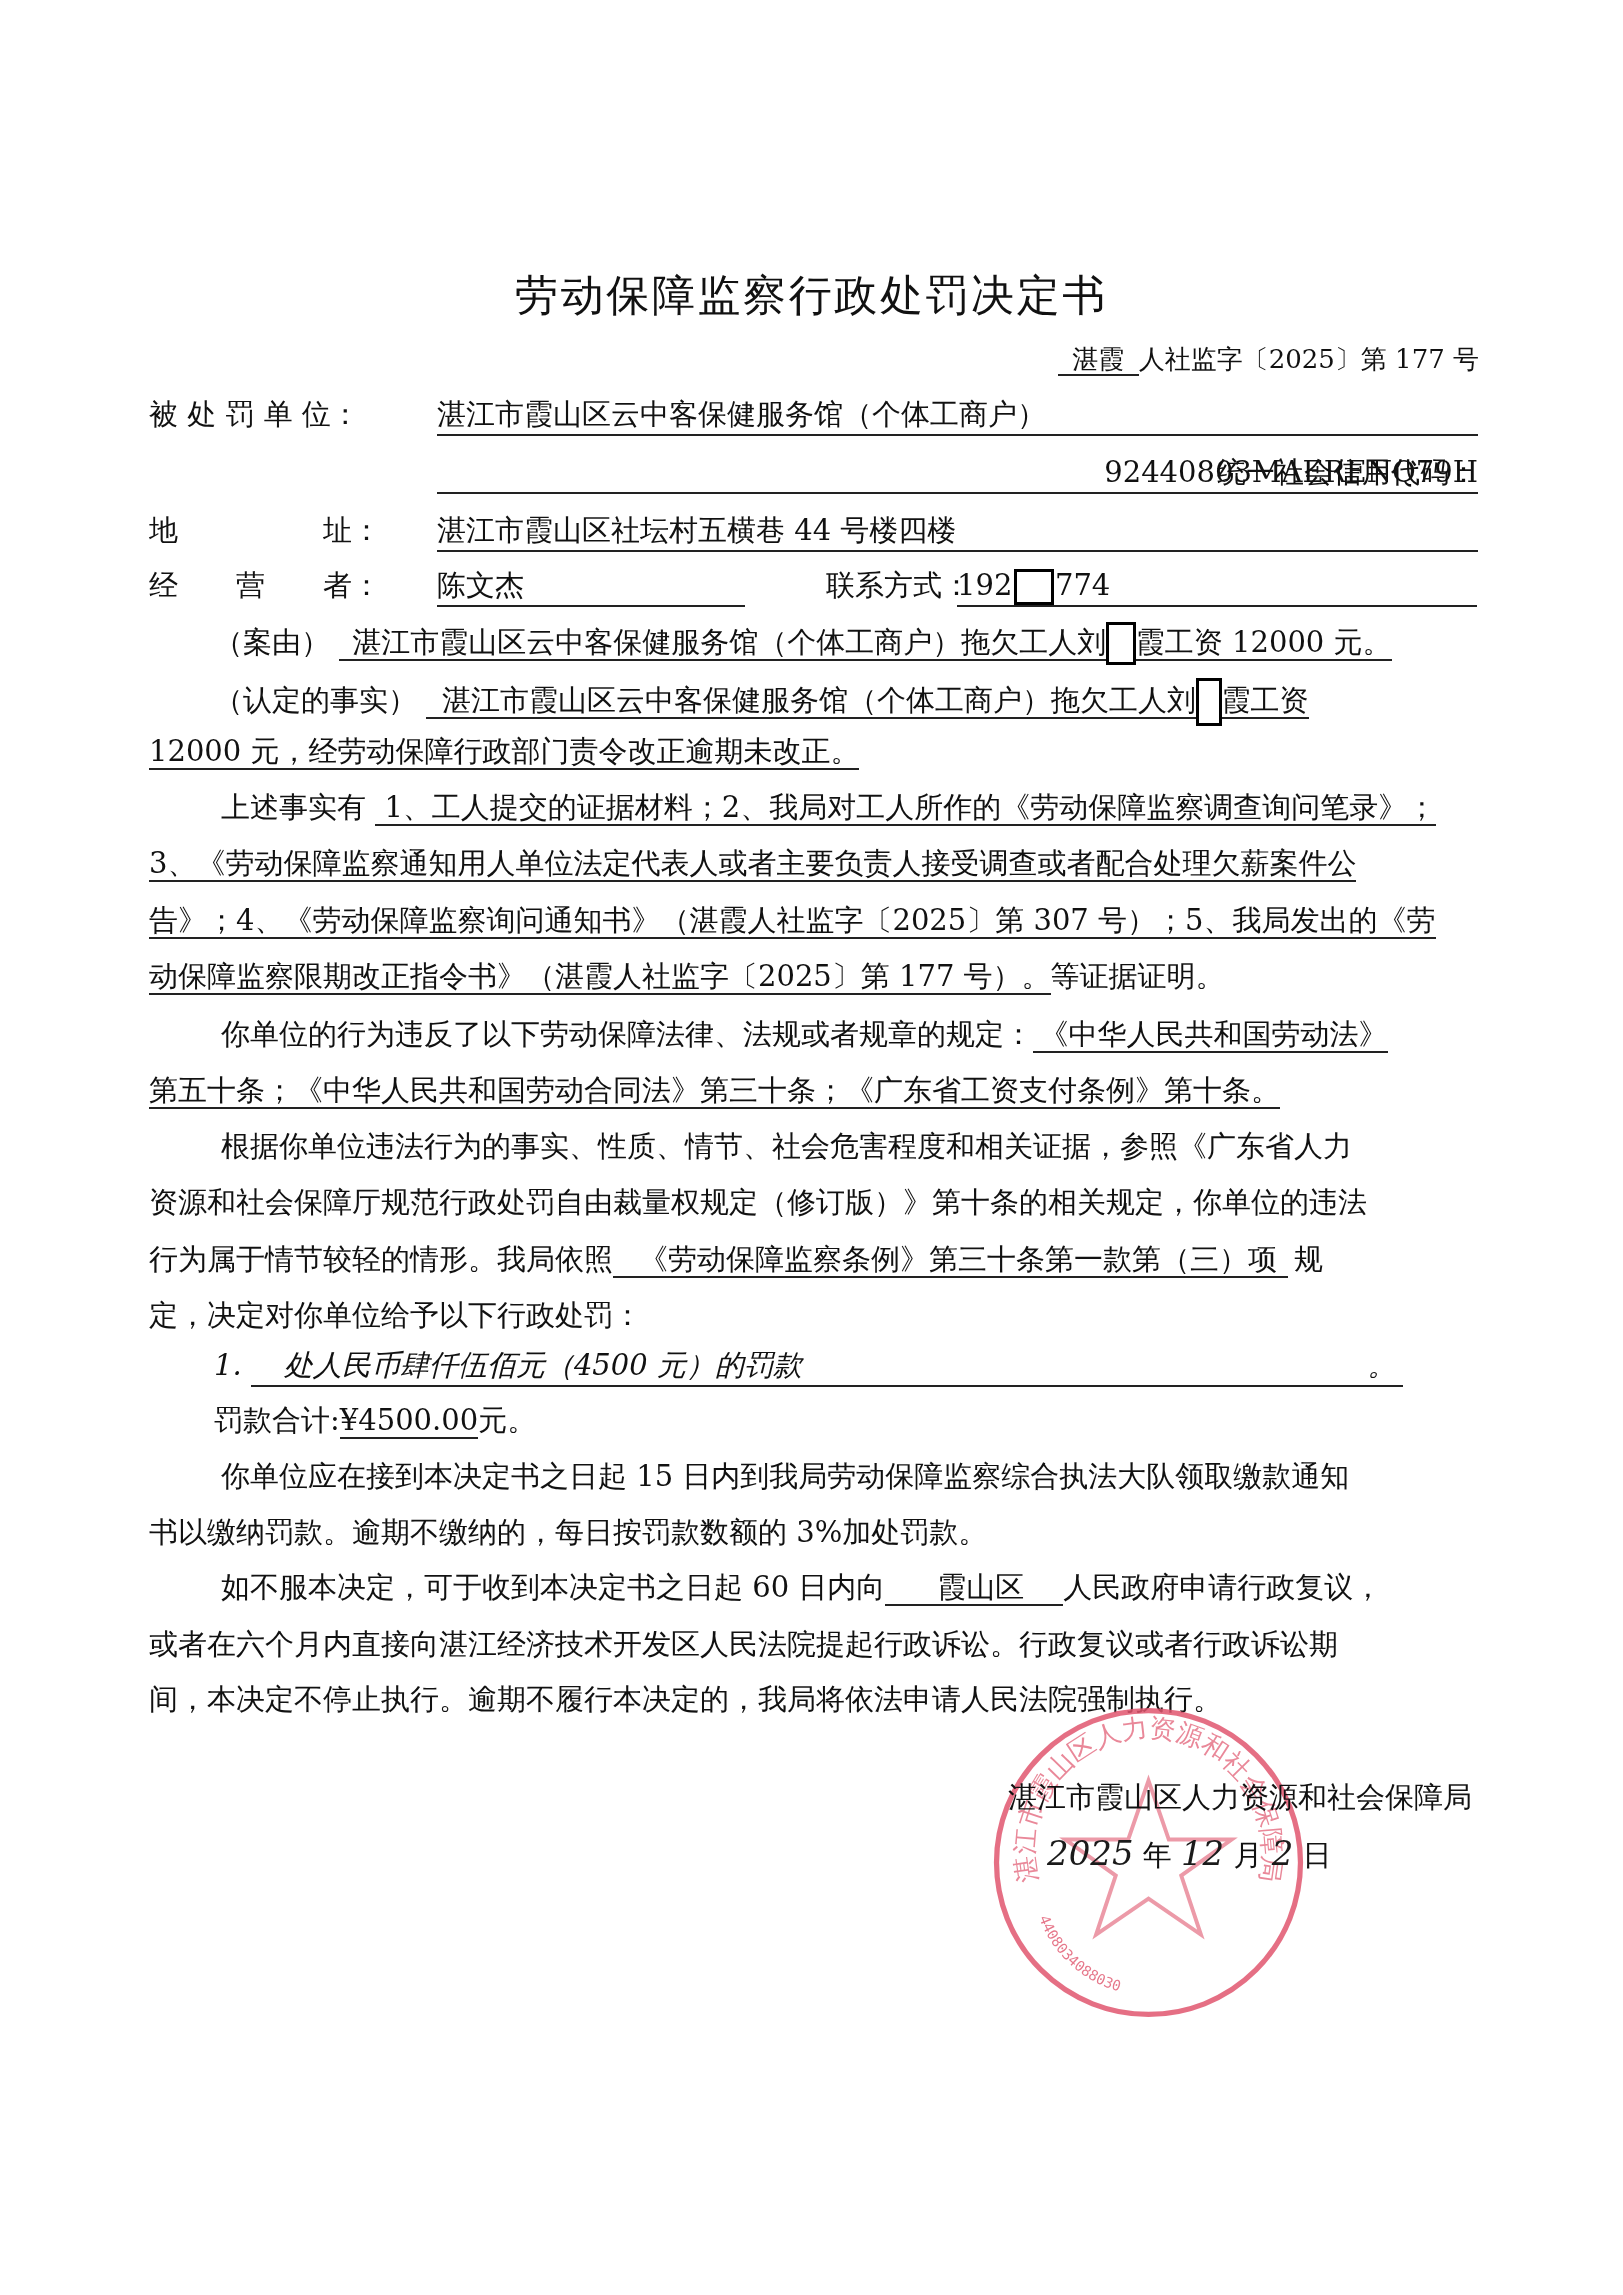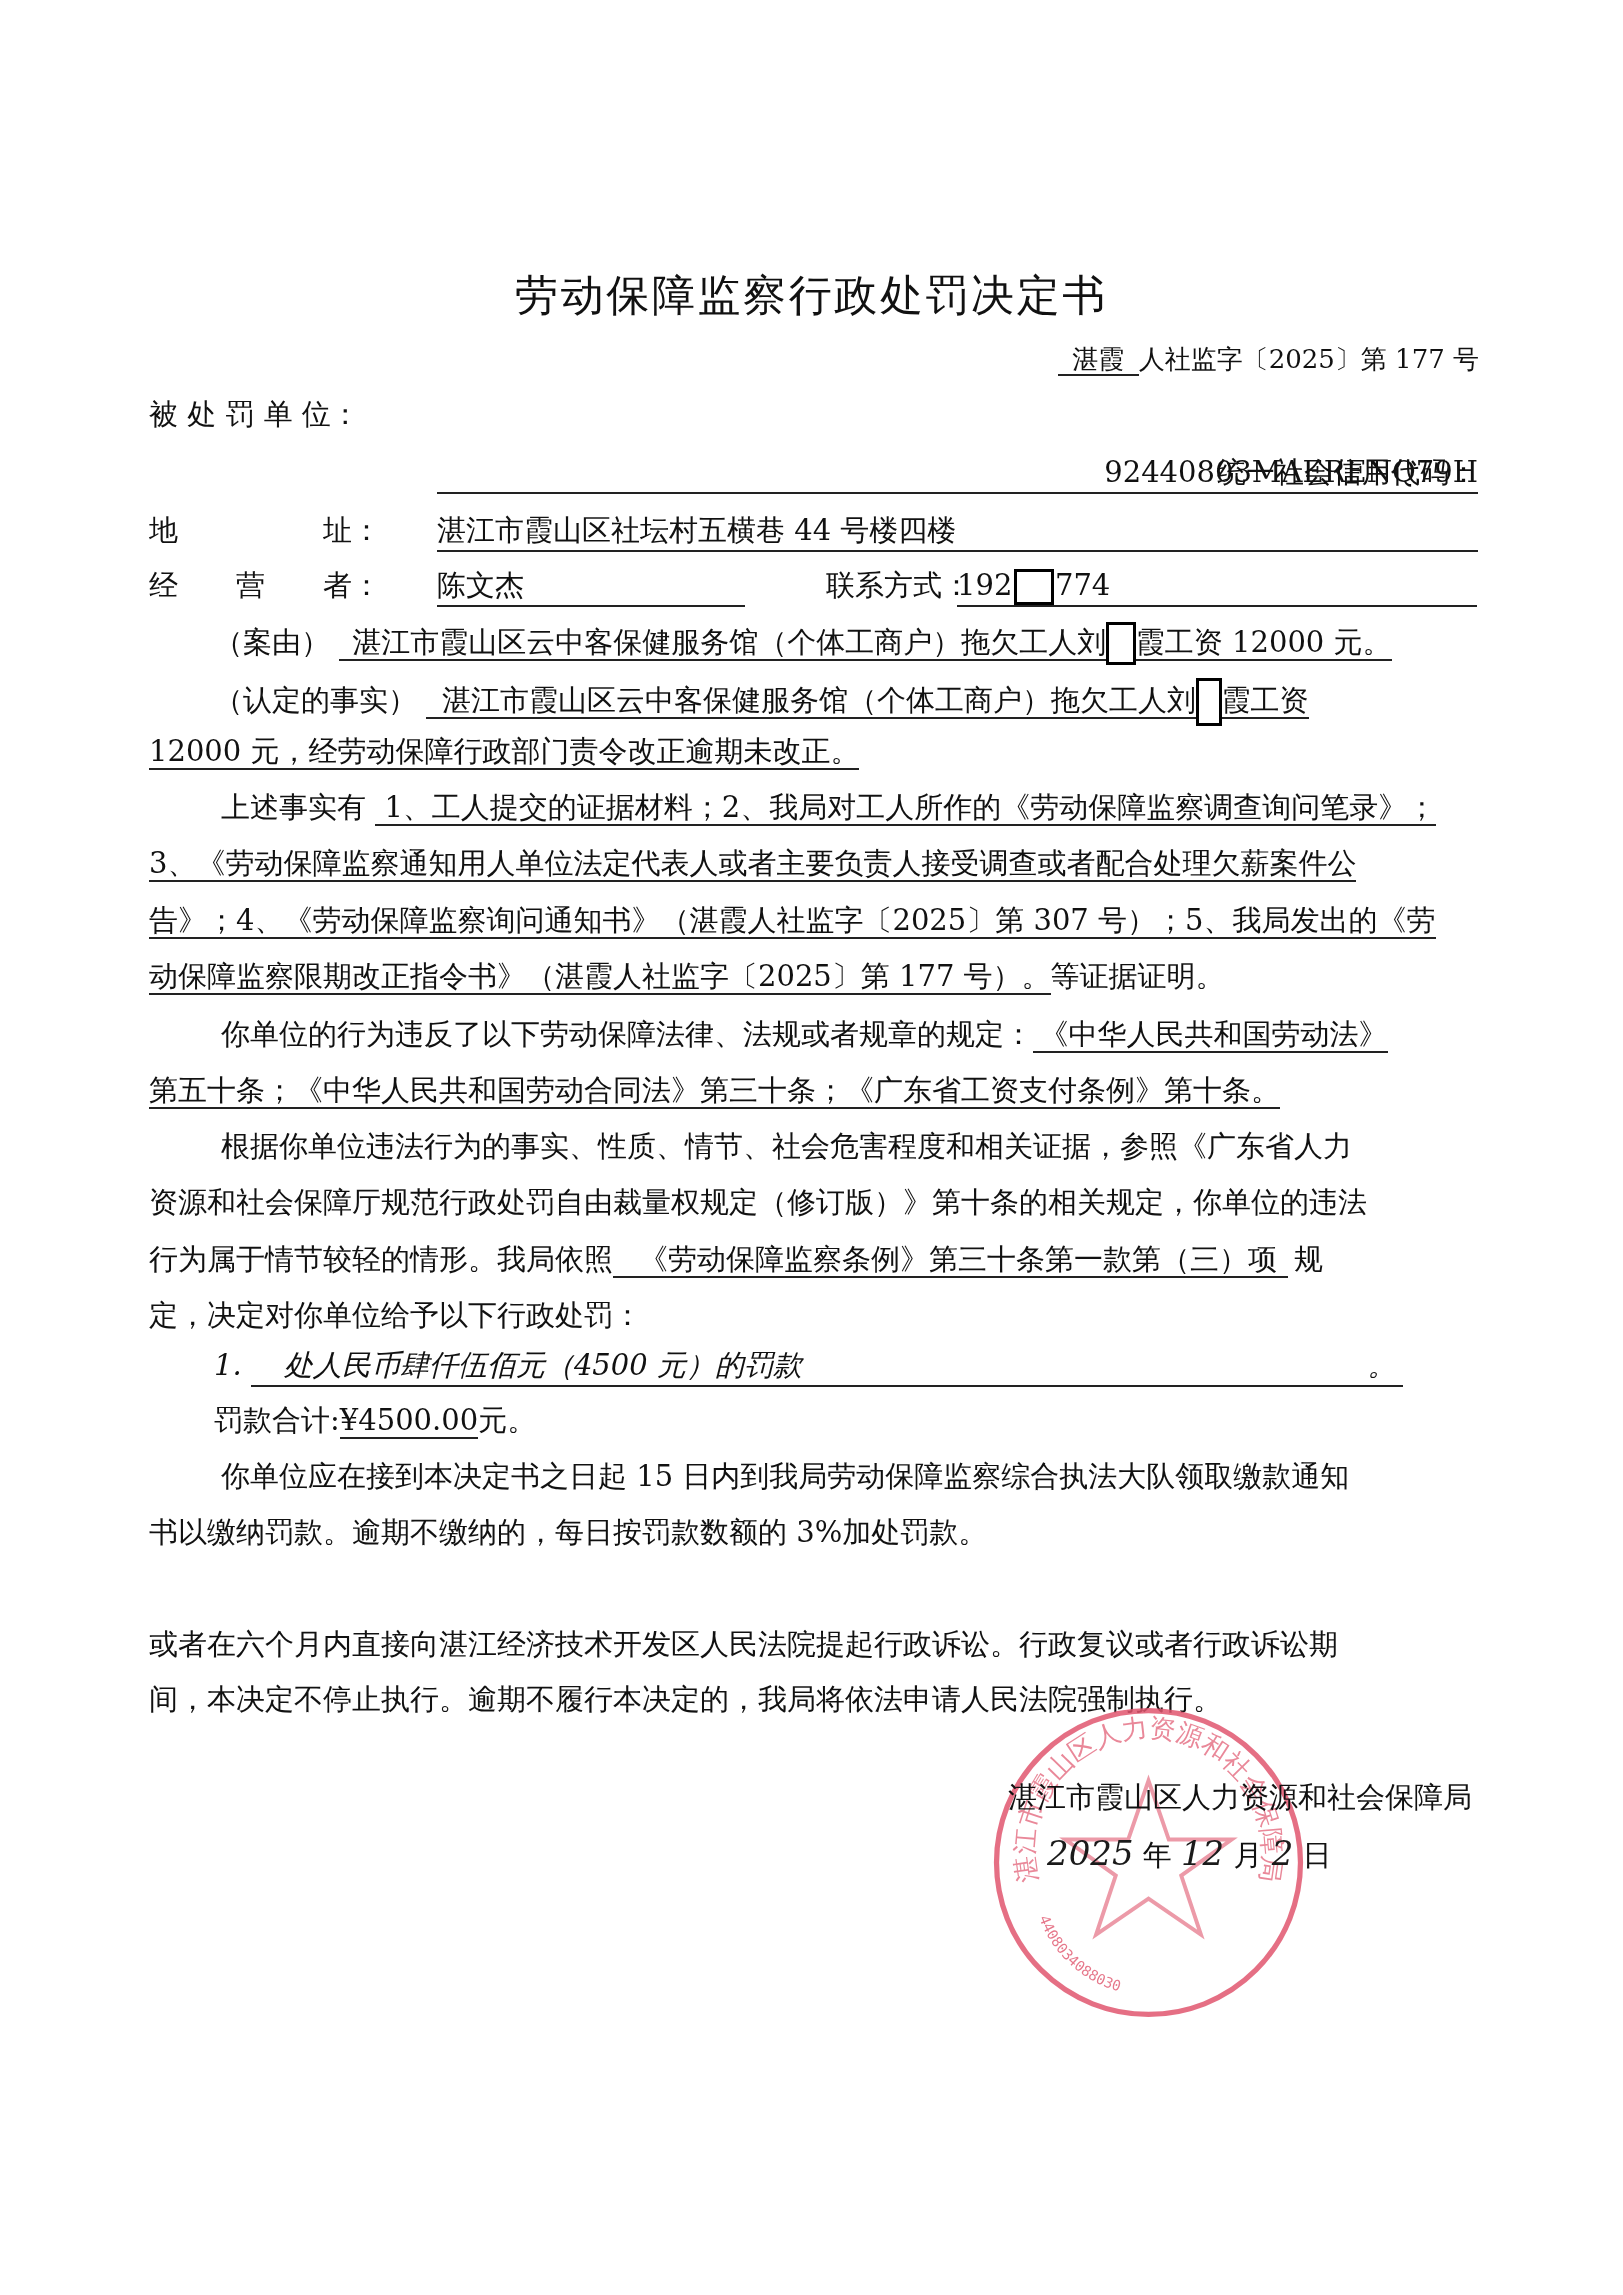--- a/index.html
+++ b/index.html
@@ -26,20 +26,21 @@
 <div class="page">
 
   <div class="title">劳动保障监察行政处罚决定书</div>
 
   <div class="docno">
     <span class="ul" style="padding:0 14.4px;">湛霞</span><span>人社监字〔2025〕第 177 号</span>
   </div>
 
   <div class="line" style="top:395px; width:1329px;">
     <span class="field-label">被 处 罚 单 位：</span>
+    <span class="field-value" style="width:1041px;">湛江市霞山区云中客保健服务馆（个体工商户）</span>
   </div>
   <div class="line" style="top:453px; width:1329px;text-align:right;">
     <span class="field-label">统一社会信用代码：</span>
     <span class="field-value" style="width:1041px;">92440803MAERENQ79H</span>
   </div>
   <div class="line" style="top:511px; width:1329px;">
     <span class="field-label">地　　　　　址：</span>
     <span class="field-value" style="width:1041px;">湛江市霞山区社坛村五横巷 44 号楼四楼</span>
   </div>
   <div class="line" style="top:566px; width:1329px;text-decoration:underline;">
@@ -106,20 +107,23 @@
     <span style="padding-left:65px;">罚款合计:</span><span class="ul">¥4500.00</span><span>元。</span>
   </div>
 
   <div class="line" style="top:1457px;">
     <span class="ind">你单位应在接到本决定书之日起 15 日内到我局劳动保障监察综合执法大队领取缴款通知</span>
   </div>
   <div class="line" style="top:1513px;">
     <span>书以缴纳罚款。逾期不缴纳的，每日按罚款数额的 3%加处罚款。</span>
   </div>
 
+  <div class="line" style="top:1568px;">
+    <span class="ind">如不服本决定，可于收到本决定书之日起 60 日内向</span><span class="ul" style="padding:0 39px 0 52px;">霞山区</span><span>人民政府申请行政复议，</span>
+  </div>
   <div class="line" style="top:1625px;">
     <span>或者在六个月内直接向湛江经济技术开发区人民法院提起行政诉讼。行政复议或者行政诉讼期</span>
   </div>
   <div class="line" style="top:1680px;">
     <span>间，本决定不停止执行。逾期不履行本决定的，我局将依法申请人民法院强制执行。</span>
   </div>
 
   <svg class="stamp" viewBox="0 0 490 490">
     <defs>
       <path id="ringTop" d="M 75 270 A 175 175 0 1 1 415 270"></path>

